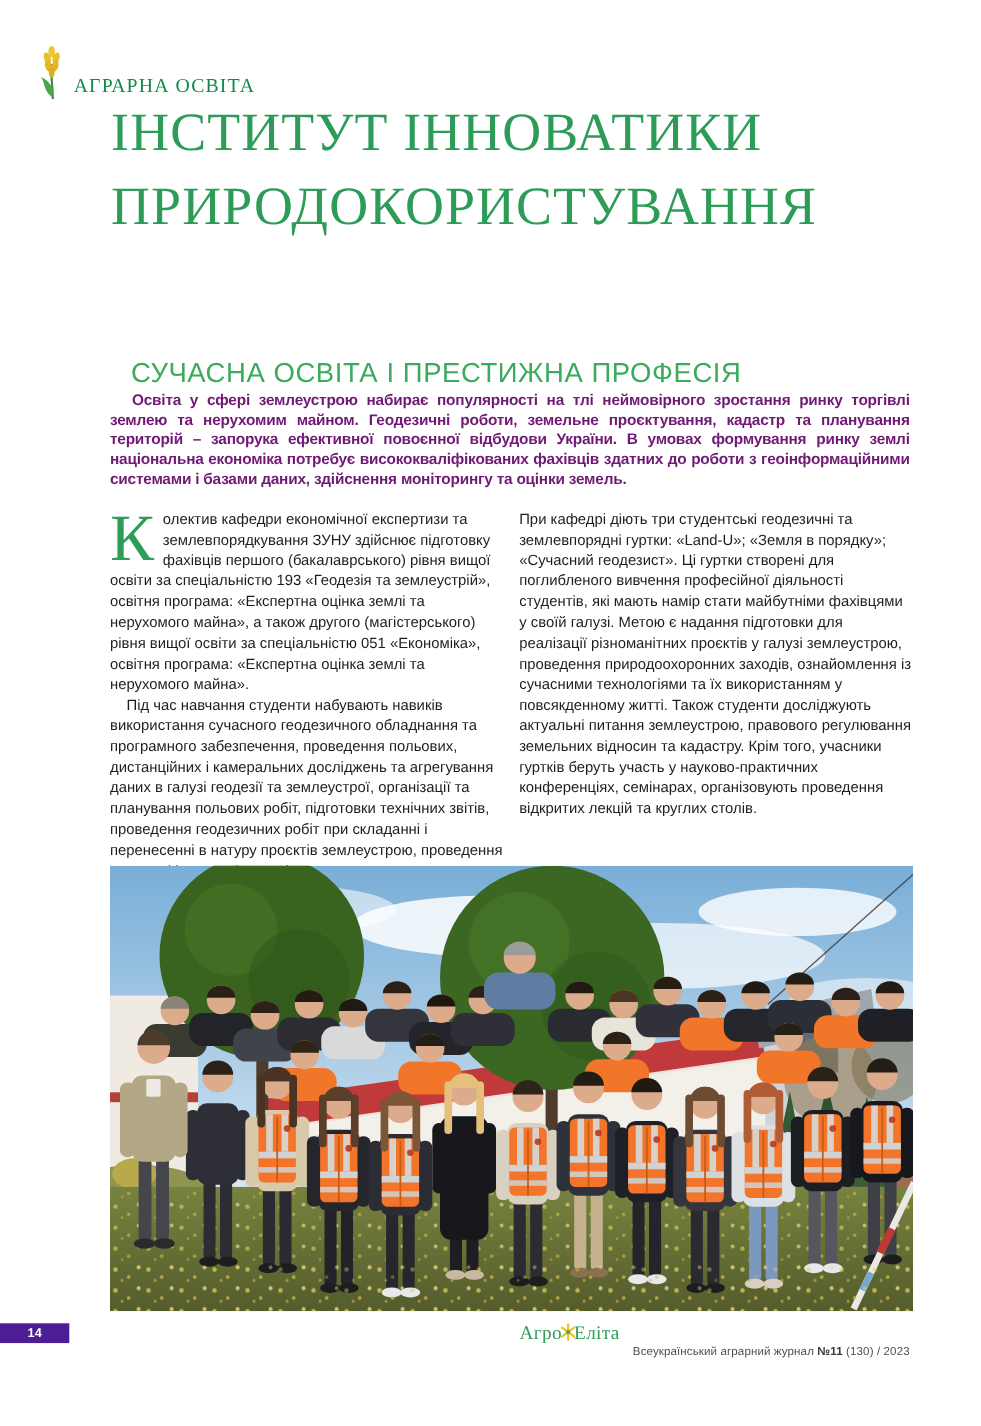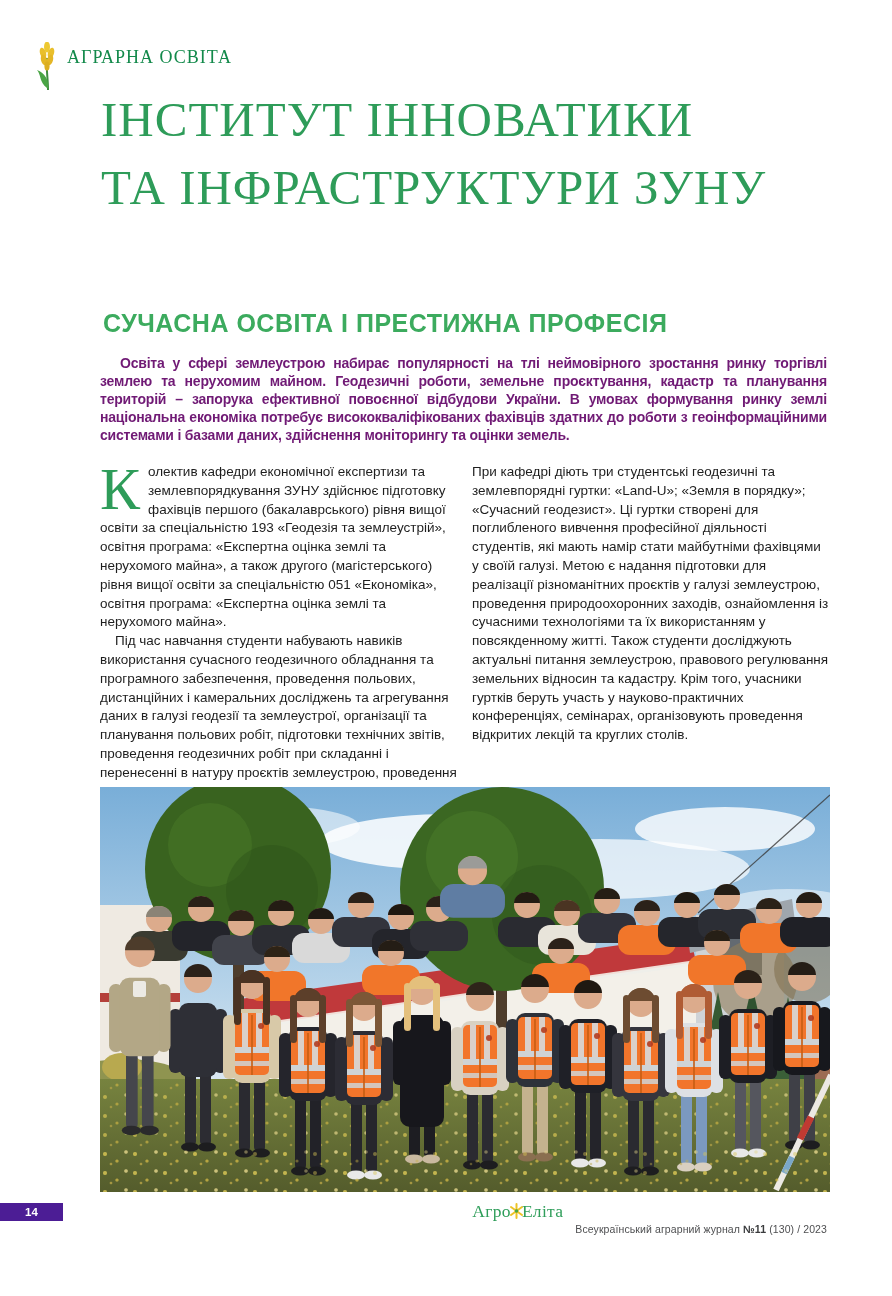--- a/index.html
+++ b/index.html
@@ -4,21 +4,21 @@
 <style>
   html,body{margin:0;padding:0;}
   body{
     width:892px;height:1296px;background:#ffffff;position:relative;overflow:hidden;
     font-family:"Liberation Sans",sans-serif;color:#1c1c1c;
     -webkit-font-smoothing:antialiased;
   }
   .kicker{position:absolute;left:36px;top:42px;display:flex;align-items:flex-start;gap:7px;}
   .kicker-label{
     font-family:"Liberation Serif",serif;color:#12894a;font-size:18px;
-    letter-spacing:1px;margin-top:5px;
+    letter-spacing:1px;margin-top:26px;
   }
   .headline{
     position:absolute;left:101px;top:86px;width:740px;
     font-family:Liberation Serif, serif;font-weight:400;color:#2e9c59;
     font-size:49px;line-height:68px;letter-spacing:1px;white-space:nowrap;
   }
   .subtitle{
     position:absolute;left:103px;top:309px;color:#3cab5e;
     font-size:25px;letter-spacing:0.5px;
   }
@@ -69,24 +69,24 @@
     <ellipse cx="15" cy="11" rx="3" ry="5.5" fill="#e9bf2c" transform="rotate(18 15 11)"></ellipse>
     <ellipse cx="8" cy="18" rx="3" ry="5.5" fill="#e4b626" transform="rotate(-16 8 18)"></ellipse>
     <ellipse cx="14" cy="18" rx="3" ry="5.5" fill="#e4b626" transform="rotate(16 14 18)"></ellipse>
     <ellipse cx="11" cy="24" rx="2.6" ry="4.6" fill="#dcae22"></ellipse>
   </svg>
   <div class="kicker-label">АГРАРНА ОСВІТА</div>
 </header>
 
 <h1 class="headline" style="margin:0;font-weight:400;">
   <div>ІНСТИТУТ ІННОВАТИКИ</div>
-  <div>ТА ІНФРАСТРУКТУРИ ЗУНУ</div>
+  <div>ПРИРОДОКОРИСТУВАННЯ</div>
 </h1>
 
-<h2 class="subtitle" style="margin:0;font-weight:700;">СУЧАСНА ОСВІТА І ПРЕСТИЖНА ПРОФЕСІЯ</h2>
+<h2 class="subtitle" style="margin:16px;font-weight:400;">СУЧАСНА ОСВІТА І ПРЕСТИЖНА ПРОФЕСІЯ</h2>
 
 <p class="lead" style="margin:0;">Освіта у сфері землеустрою набирає популярності на тлі неймовірного зростання ринку торгівлі землею та нерухомим майном. Геодезичні роботи, земельне проєктування, кадастр та планування територій – запорука ефективної повоєнної відбудови України. В умовах формування ринку землі національна економіка потребує висококваліфікованих фахівців здатних до роботи з геоінформаційними системами і базами даних, здійснення моніторингу та оцінки земель.</p>
 
 <div class="columns">
   <div class="col">
     <p><span class="dropcap">К</span><span>олектив кафедри економічної експертизи та землевпорядкування ЗУНУ здійснює підготовку фахівців першого (бакалаврського) рівня вищої освіти за спеціальністю 193 «Геодезія та землеустрій», освітня програма: «Експертна оцінка землі та нерухомого майна», а також другого (магістерського) рівня вищої освіти за спеціальністю 051 «Економіка», освітня програма: «Експертна оцінка землі та нерухомого майна».</span></p>
     <p>Під час навчання студенти набувають навиків використання сучасного геодезичного обладнання та програмного забезпечення, проведення польових, дистанційних і камеральних досліджень та агрегування даних в галузі геодезії та землеустрої, організації та планування польових робіт, підготовки технічних звітів, проведення геодезичних робіт при складанні і перенесенні в натуру проєктів землеустрою, проведення топографічного знімання і вертикального планування території та формування топографічних</p>
   </div>
   <div class="col">
     <p>При кафедрі діють три студентські геодезичні та землевпорядні гуртки: «Land-U»; «Земля в порядку»; «Сучасний геодезист». Ці гуртки створені для поглибленого вивчення професійної діяльності студентів, які мають намір стати майбутніми фахівцями у своїй галузі. Метою є надання підготовки для реалізації різноманітних проєктів у галузі землеустрою, проведення природоохоронних заходів, ознайомлення із сучасними технологіями та їх використанням у повсякденному житті. Також студенти досліджують актуальні питання землеустрою, правового регулювання земельних відносин та кадастру. Крім того, учасники гуртків беруть участь у науково-практичних конференціях, семінарах, організовують проведення відкритих лекцій та круглих столів.</p>

